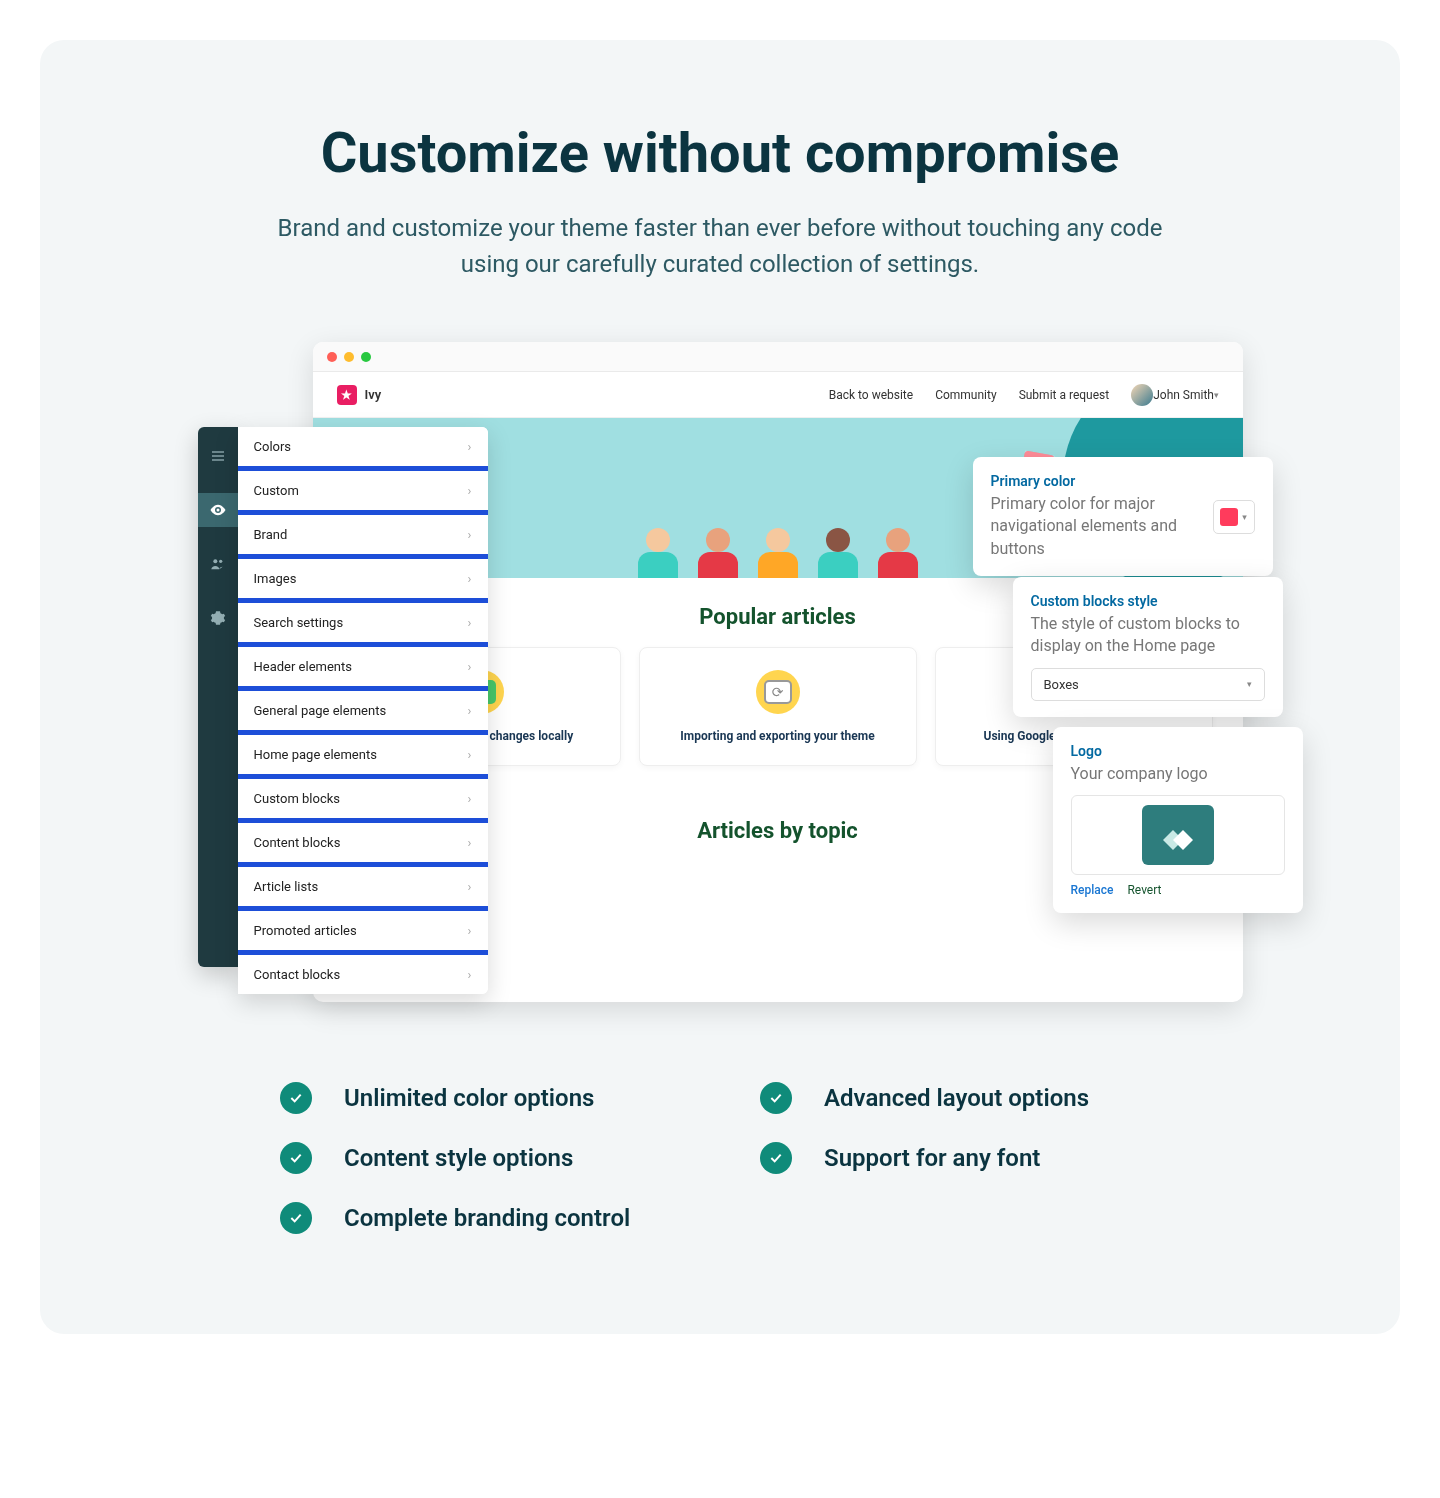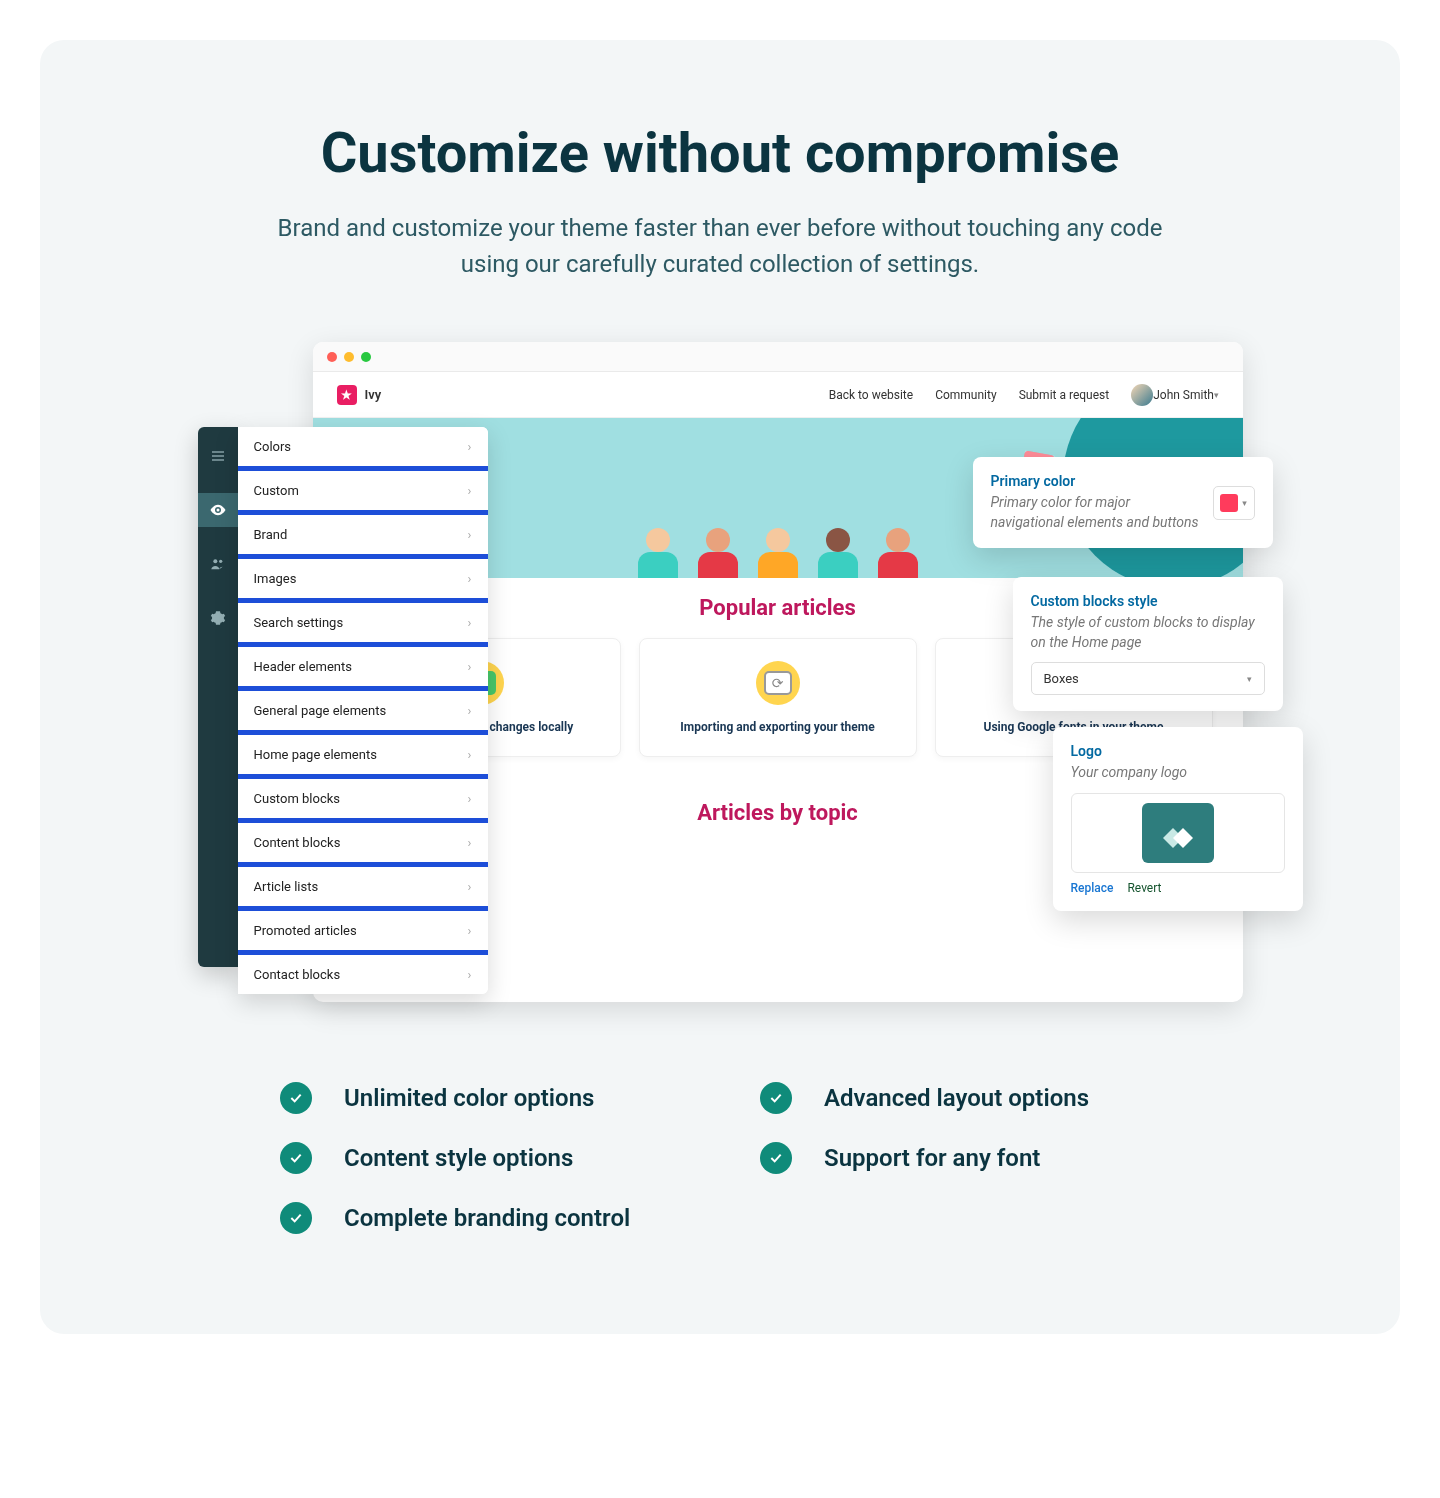--- a/index.html
+++ b/index.html
@@ -127,22 +127,22 @@
     .person .head { width:24px; height:24px; border-radius:50%; position:absolute; top:0; left:8px; }
     .person .body { width:40px; height:36px; border-radius:12px 12px 0 0; position:absolute; bottom:0; }
     .envelope {
       position:absolute; width:30px; height:22px; background:#ff5b6c; border-radius:3px;
     }
     .envelope::after { content:""; position:absolute; inset:0; border-top:11px solid rgba(255,255,255,.3); }
     .section-title {
       text-align: center;
       font-size: 22px;
       font-weight: 700;
-      color: #be185d;
-      margin: 17px 0 18px;
+      color: #14532d;
+      margin: 26px 0 18px;
     }
     .cards {
       display: flex;
       gap: 18px;
       padding: 0 30px 26px;
     }
     .card {
       flex: 1;
       background: #fff;
       border: 1px solid #eee;
@@ -209,21 +209,21 @@
     
     .popover {
       position: absolute;
       background: #fff;
       border-radius: 8px;
       box-shadow: 0 10px 30px rgba(0,0,0,.15);
       padding: 16px 18px;
       z-index: 6;
     }
     .popover-title { font-size: 14px; font-weight: 600; color: #0369a1; margin-bottom: 4px; }
-    .popover-desc { font-size: 14px; color: #777; line-height: 1.4; font-style: italic; }
+    .popover-desc { font-size: 16px; color: #777; line-height: 1.4; }
     .pop-primary {
       right: -30px; top: 115px; width: 300px;
       display: flex; gap: 12px; align-items: center;
     }
     .pop-primary .left { flex: 1; }
     .color-swatch {
       width: 42px; height: 34px; border: 1px solid #ddd; border-radius: 5px;
       display:flex; align-items:center; justify-content:center; gap:4px;
     }
     .color-swatch .sw { width:18px; height:18px; background:#ff3b5c; border-radius:3px; }

